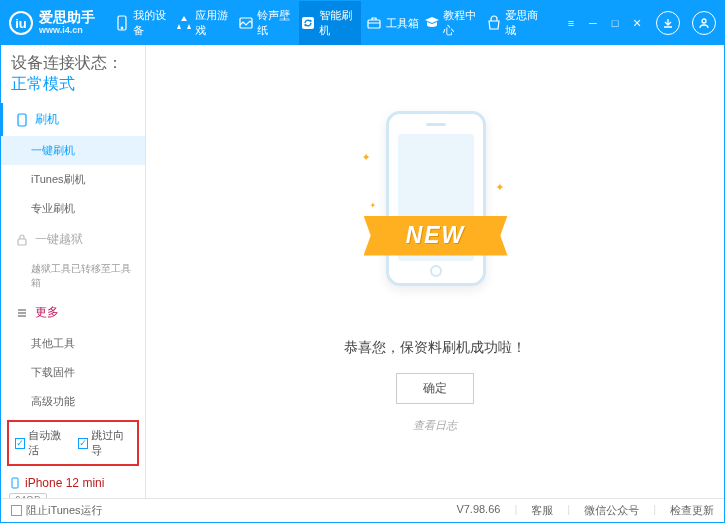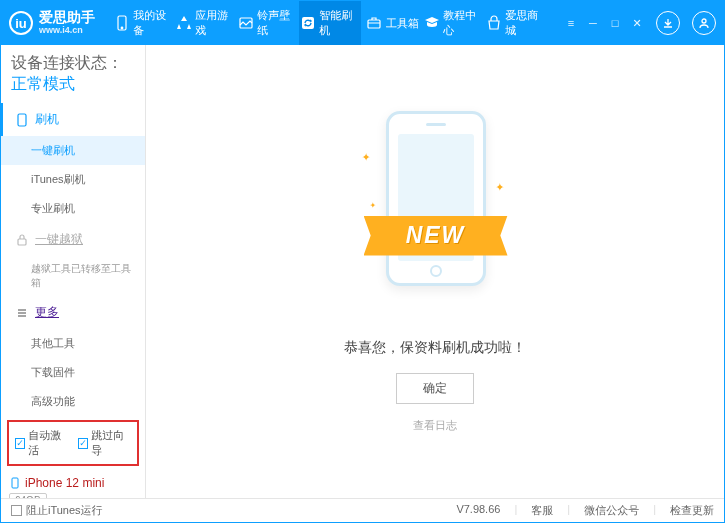--- a/index.html
+++ b/index.html
@@ -22,21 +22,21 @@
     .circle-btn { width: 24px; height: 24px; border: 1.5px solid #fff; border-radius: 50%; display: flex; align-items: center; justify-content: center; margin-left: 4px; }
     
     .body-wrap { display: flex; height: calc(100% - 44px - 24px); }
     
     .sidebar { width: 145px; border-right: 1px solid #e5e5e5; display: flex; flex-direction: column; font-size: 12px; color: #555; overflow: hidden; }
     .status-row { padding: 8px 10px; font-size: 16px; color: #666; }
     .status-val { color: #0d9fff; }
     
     .side-section { padding: 0; }
     .side-header { display: flex; align-items: center; gap: 6px; padding: 8px 12px; color: #0d9fff; font-size: 12px; border-left: 2px solid #0d9fff; }
-    .side-header.gray { color: #aaa; border-left: none; padding-left: 14px; text-decoration: underline; }
+    .side-header.gray { color: #aaa; border-left: none; padding-left: 14px; }
     .side-header-icon { width: 14px; height: 14px; }
     
     .side-items { background: #fff; }
     .side-item { padding: 7px 10px 7px 30px; cursor: pointer; color: #666; font-size: 11px; }
     .side-item.active { background: #e6f4ff; color: #0d9fff; }
     .side-note { padding: 6px 10px 6px 30px; font-size: 10px; color: #999; line-height: 1.4; }
     
     .checkbox-row { border: 2px solid #e03030; margin: 4px 6px; padding: 6px 6px; display: flex; gap: 10px; font-size: 11px; }
     .cb { display: flex; align-items: center; gap: 3px; }
     .cb-box { width: 11px; height: 11px; border: 1px solid #0d9fff; display: flex; align-items: center; justify-content: center; color: #0d9fff; font-size: 9px; }
@@ -51,21 +51,21 @@
     .phone-body { width: 100px; height: 175px; background: #fff; border: 3px solid #d0e8f5; border-radius: 14px; position: absolute; left: 18px; top: 0; box-shadow: 0 4px 12px rgba(0,0,0,0.08); }
     .phone-screen { position: absolute; left: 9px; top: 20px; right: 9px; bottom: 22px; background: #eaf6fc; border-radius: 3px; }
     .phone-home { position: absolute; bottom: 6px; left: 50%; transform: translateX(-50%); width: 12px; height: 12px; border: 2px solid #d0e8f5; border-radius: 50%; }
     .phone-speaker { position: absolute; top: 9px; left: 50%; transform: translateX(-50%); width: 20px; height: 3px; background: #d0e8f5; border-radius: 2px; }
     
     .new-ribbon { position: absolute; left: -4px; top: 105px; width: 144px; height: 40px; background: #ffb020; display: flex; align-items: center; justify-content: center; color: #fff; font-weight: 900; font-size: 23px; letter-spacing: 2px; font-style: italic; clip-path: polygon(0 0, 100% 0, 95% 50%, 100% 100%, 0 100%, 5% 50%); text-shadow: 1px 1px 0 #e09000; }
     .stars { position: absolute; color: #ffb020; font-size: 11px; }
     
     .success-text { margin-top: 28px; font-size: 14px; color: #444; }
     .ok-btn { margin-top: 16px; padding: 6px 26px; border: 1px solid #ccc; background: #fff; font-size: 12px; color: #555; cursor: pointer; }
-    .log-link { margin-top: 14px; font-size: 11px; color: #aaa; cursor: pointer; }
+    .log-link { margin-top: 14px; font-size: 11px; color: #aaa; cursor: pointer; font-style: italic; }
     
     .footer { height: 24px; border-top: 1px solid #e5e5e5; display: flex; align-items: center; padding: 0 10px; font-size: 11px; color: #666; }
     .footer-cb { display: flex; align-items: center; gap: 4px; }
     .footer-cb-box { width: 11px; height: 11px; border: 1px solid #999; }
     .footer-right { margin-left: auto; display: flex; gap: 14px; }
     .footer-link { cursor: pointer; }
     .divider { color: #ddd; }
   </style>
 </head>
 <body>
@@ -186,21 +186,21 @@
         <svg class="side-header-icon" viewBox="0 0 14 14" fill="none" stroke="#bbb" stroke-width="1.2">
             <rect x="3" y="6" width="8" height="6" rx="1"></rect>
             <path d="M5 6V4a2 2 0 014 0v2"></path>
           </svg>
         <span>一键越狱</span>
       </div>
       <div class="side-note">越狱工具已转移至工具箱</div>
     </div>
 
     <div class="side-section">
-      <div class="side-header gray" style="color:#4c1d95;">
+      <div class="side-header gray" style="color:#be185d;">
         <svg class="side-header-icon" viewBox="0 0 14 14" fill="none" stroke="#888" stroke-width="1.4">
             <path d="M3 4h8M3 7h8M3 10h8"></path>
           </svg>
         <span>更多</span>
       </div>
       <div class="side-items">
         <div class="side-item">其他工具</div>
         <div class="side-item">下载固件</div>
         <div class="side-item">高级功能</div>
       </div>

